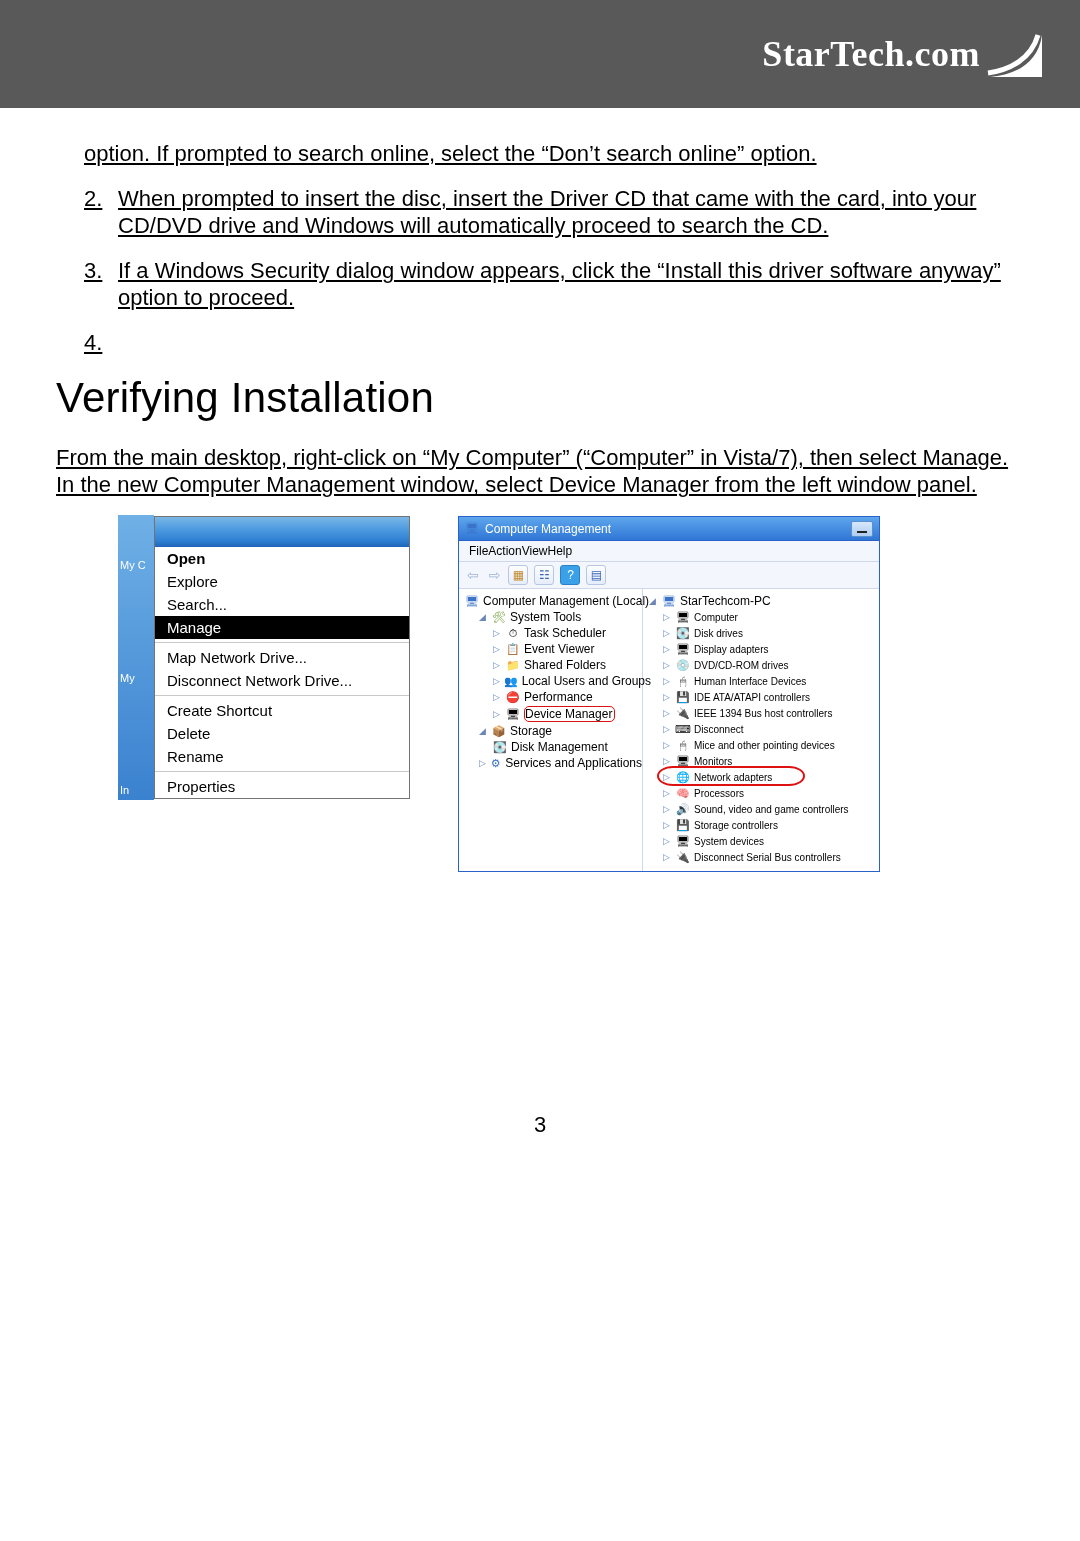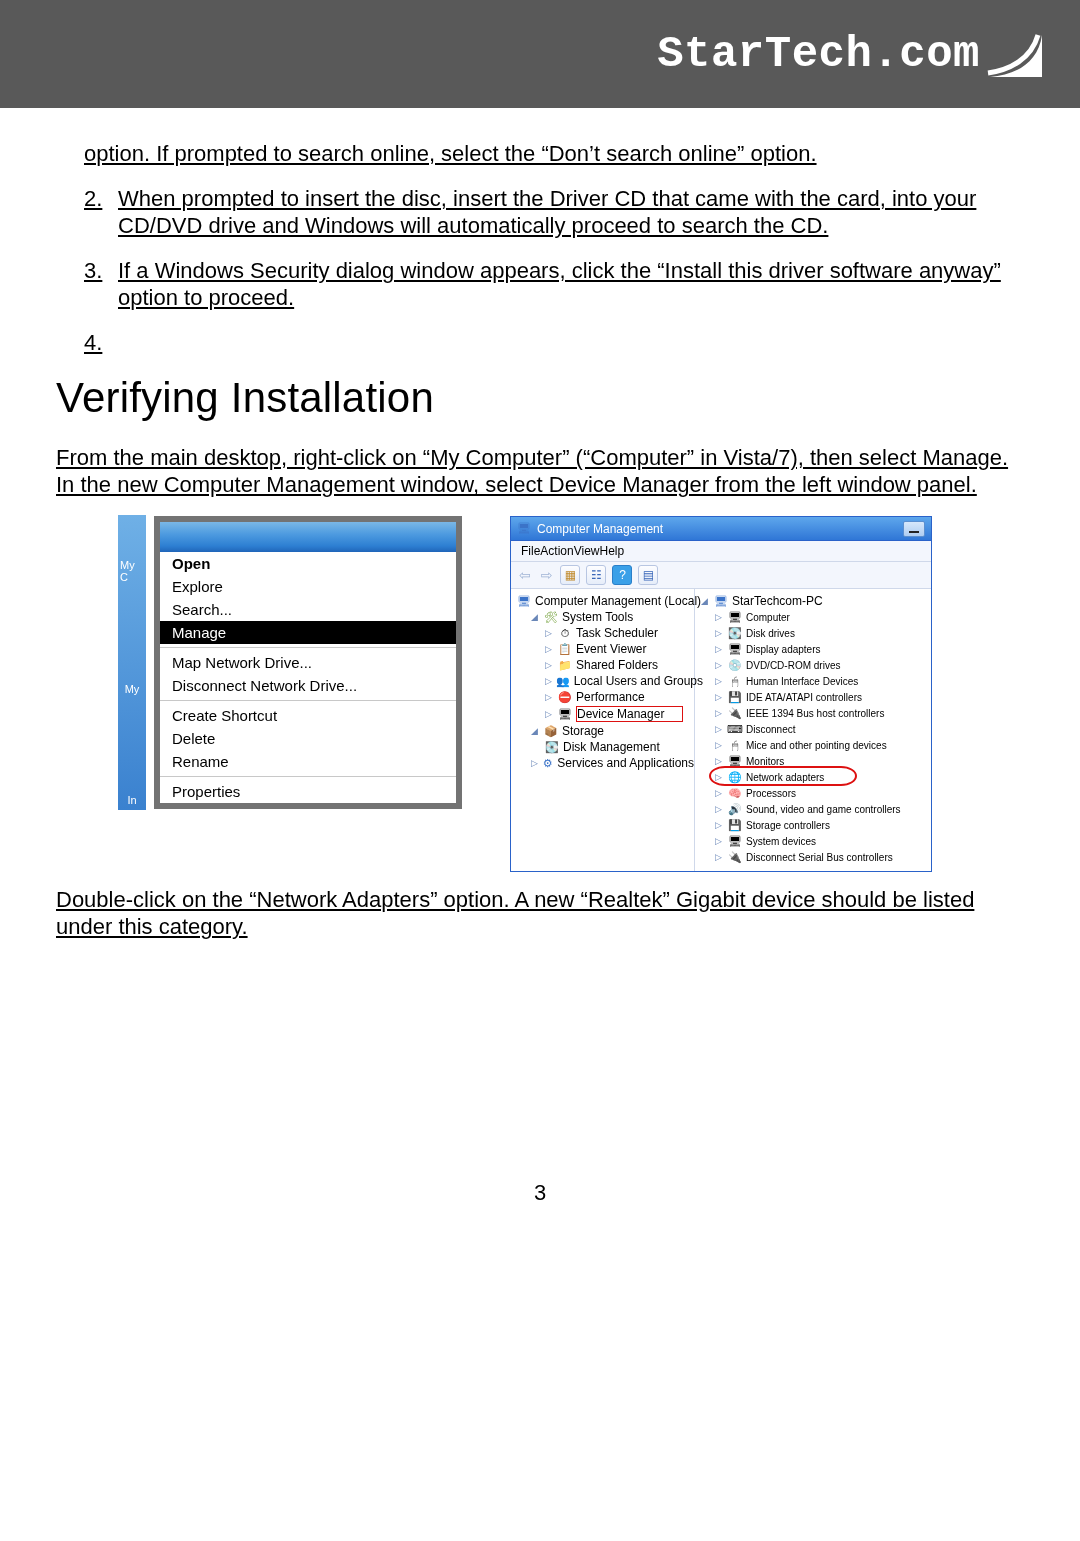--- a/index.html
+++ b/index.html
@@ -1,38 +1,38 @@
 <!DOCTYPE html>
 <html><head>
 <meta charset="utf-8">
 <style>
   * { box-sizing: border-box; margin: 0; padding: 0; }
   body { font-family: Arial, Helvetica, sans-serif; width: 1080px; background: #fff; }
 
   
   .hdr { background:#595959; height:108px; display:flex; align-items:center; justify-content:flex-end; padding-right:34px;}
   .logo-wrap { display:flex; align-items:center; gap:6px; color:#fff; font-weight:bold; }
-  .logo-text { font-size:44px; letter-spacing:0.5px; font-family: Liberation Mono, monospace; }
+  .logo-text { font-size:36px; letter-spacing:0.5px; font-family: Liberation Serif, serif; }
   .logo-swoosh svg { display:block; }
 
   
   .page { padding: 32px 56px 0 56px; }
   .indent { padding-left:28px; }
   .para { font-size:22px; line-height:1.23; margin-bottom:18px;text-decoration:underline; }
   .num  { display:flex; gap:8px; }
   .num .n { min-width:26px; }
   h2.vi { font-family: "Arial Narrow", Arial, sans-serif; font-stretch: condensed; font-size:42px; font-weight:400; margin:10px 0 22px 0; letter-spacing:0.2px;}
   .footer-pg { text-align:center; font-size:22px; margin-top:240px;}
 
   
   .figrow { display:flex; gap:48px; margin:8px 0 14px 62px; align-items:flex-start;}
   
-  .ctx { width:308px; border:6px solid #737373; font-family: Tahoma, Arial, sans-serif; font-size:15px;}
+  .ctx { width:256px; border:1px solid #737373; font-family: Tahoma, Arial, sans-serif; font-size:15px;}
   .ctx-top { height:30px; background: linear-gradient(180deg,#7ab7e6 0%, #4e9be0 40%, #2d7fd2 80%, #2065b9 100%);}
-  .left-strip { position:absolute; left:-36px; top:-1px; width:28px; height:calc(100% + 2px); background: linear-gradient(180deg,#6fb0e6,#3a81cf); display:flex; flex-direction:column; justify-content:space-between; padding:44px 2px 4px 2px;align-items:center;}
+  .left-strip { position:absolute; left:-36px; top:-1px; width:36px; height:calc(100% + 2px); background: linear-gradient(180deg,#6fb0e6,#3a81cf); display:flex; flex-direction:column; justify-content:space-between; padding:44px 2px 4px 2px;}
   .left-strip .lbl { color:#fff; font-size:11px; transform:none; }
   .ctx-body { background:#fff;}
   .ctx-item { padding:3px 12px; white-space:nowrap;}
   .ctx-sep  { border-top:1px solid #c8c8c8; margin:3px 0;}
   .ctx-item.sel { background:#000000; color:#fff;}
   .ctx-wrap { position:relative; margin-left:36px; display:inline-block;}
 
   
   .cm { width:422px; border:1px solid #2a62c9; font-family:"Segoe UI", Tahoma, Arial, sans-serif; font-size:12px; color:#000; background:#fff;}
   .cm-title { height:24px; background:linear-gradient(180deg,#5ea7ec,#2f76d6); display:flex; align-items:center; gap:6px; padding:0 6px; color:#fff; font-size:12px; border-bottom:1px solid #2a62c9; justify-content:space-between;}
@@ -47,21 +47,21 @@
   .cm-left { width:184px; border-right:1px solid #cfd8ea; padding:4px 0 6px 4px;}
   .cm-right{ flex:1; padding:4px 0 6px 4px;}
   .tree ul { list-style:none; margin-left:14px; }
   .tree > ul { margin-left:2px;}
   .tree li { padding:1px 0; white-space:nowrap; display:flex; align-items:center; gap:4px;}
   .exp { color:#6a87b8; font-size:9px; width:9px; display:inline-block;}
   .exp.open::before{content:"◢";}
   .exp.closed::before{content:"▷";}
   .ic { width:14px; height:14px; display:inline-flex; align-items:center; justify-content:center; font-size:11px;}
   .ic.computer{ color:#3b73c8;} .ic.tool{color:#6b9b2f;}.ic.storage{color:#888;}.ic.disk{color:#888;}.ic.svc{color:#3b73c8;}
-  .dm-sel { border:1px solid #d11; border-radius:0; padding:0 18px 0 0;}
+  .dm-sel { border:1px solid #d11; border-radius:5px; padding:0 2px 0 0;}
   .na-sel { position:relative; }
   .na-oval { position:absolute; left:-6px; top:-3px; width:148px; height:20px; border:2px solid #d11; border-radius:16px/10px; pointer-events:none;}
   .dev .ic{ font-size:11px;}
   .sml{font-size:10px;}
 
   .ctx-host { display:flex; flex-direction:column; align-items:flex-start;}
 </style>
 </head>
 <body>
 
@@ -305,16 +305,15 @@
                   <span class="ic">🔌</span>
                   <span class="sml">Disconnect Serial Bus controllers</span>
                 </li>
               </ul>
           </ul>
         </div>
       </div>
     </div>
   </div>
 
-  <p class="para">Double-click on the “Network Adapters” option. A new “Realtek” Gigabit device should be listed under this category.</p>
 
   <div class="footer-pg">3</div>
 </div>
 
 </body></html>

